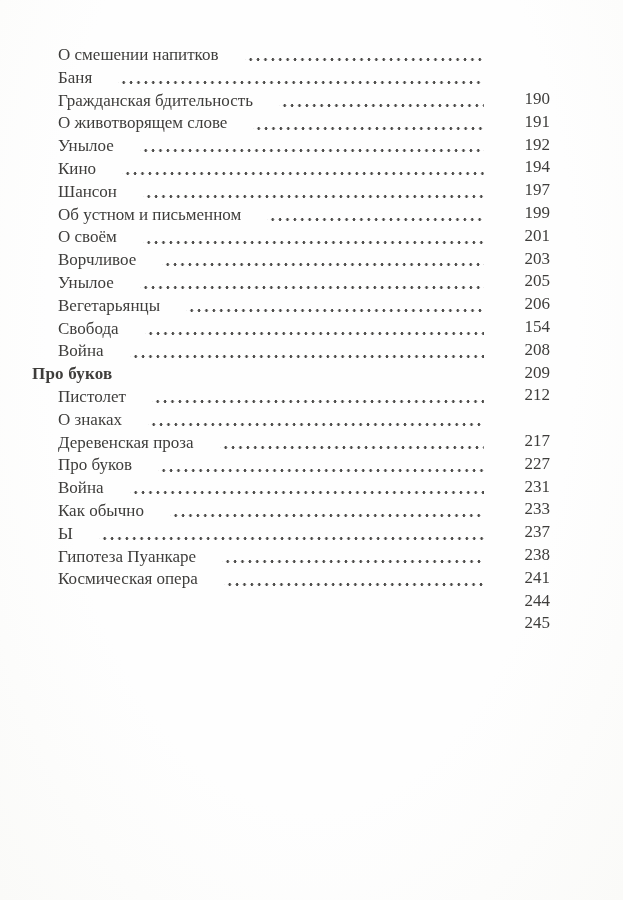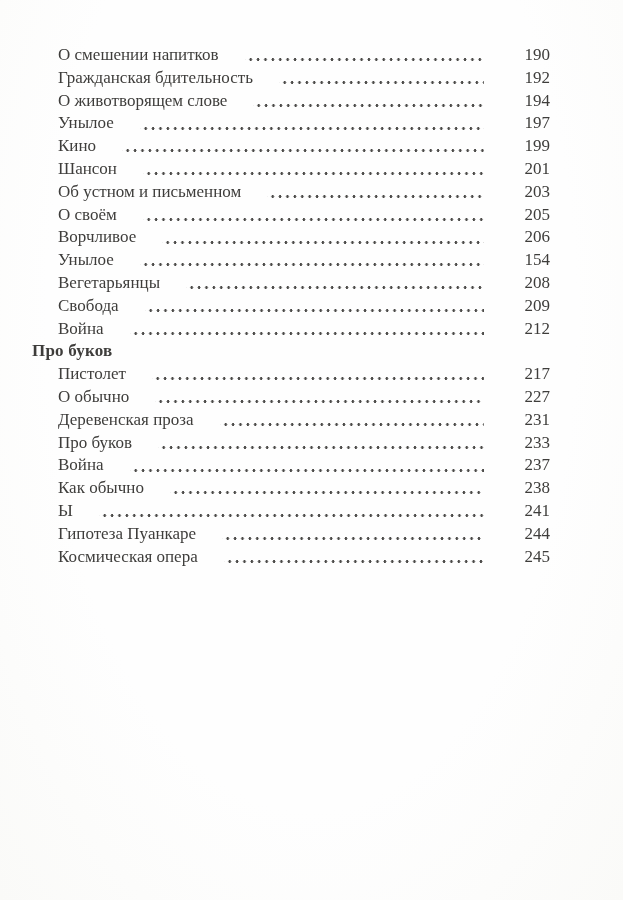--- a/index.html
+++ b/index.html
@@ -47,31 +47,37 @@
     margin: 0 12px 0 6px;
     background-image: radial-gradient(circle, #4c4b49 1.15px, rgba(0,0,0,0) 1.65px);
     background-size: 7.4px 3px;
     background-repeat: repeat-x;
     background-position: left 2px bottom 5.5px;
   }
   .num {
     min-width: 34px;
     text-align: right;
     white-space: nowrap;
+    margin-top: 44px;
   }
 </style>
 </head>
 <body>
 
 <div class="page">
   <div class="toc">
       <div class="row entry">
         <span class="title">О смешении напитков</span>
         <span class="leader"></span>
         <span class="num">190</span>
+      </div>
+      <div class="row entry">
+        <span class="title">Баня</span>
+        <span class="leader"></span>
+        <span class="num">191</span>
       </div>
       <div class="row entry">
         <span class="title">Гражданская бдительность</span>
         <span class="leader"></span>
         <span class="num">192</span>
       </div>
       <div class="row entry">
         <span class="title">О животворящем слове</span>
         <span class="leader"></span>
         <span class="num">194</span>
@@ -128,21 +134,21 @@
       </div>
       <div class="row heading">
         <span class="title">Про буков</span>
       </div>
       <div class="row entry">
         <span class="title">Пистолет</span>
         <span class="leader"></span>
         <span class="num">217</span>
       </div>
       <div class="row entry">
-        <span class="title">О обычно</span>
+        <span class="title">О знаках</span>
         <span class="leader"></span>
         <span class="num">227</span>
       </div>
       <div class="row entry">
         <span class="title">Деревенская проза</span>
         <span class="leader"></span>
         <span class="num">231</span>
       </div>
       <div class="row entry">
         <span class="title">Про буков</span>

